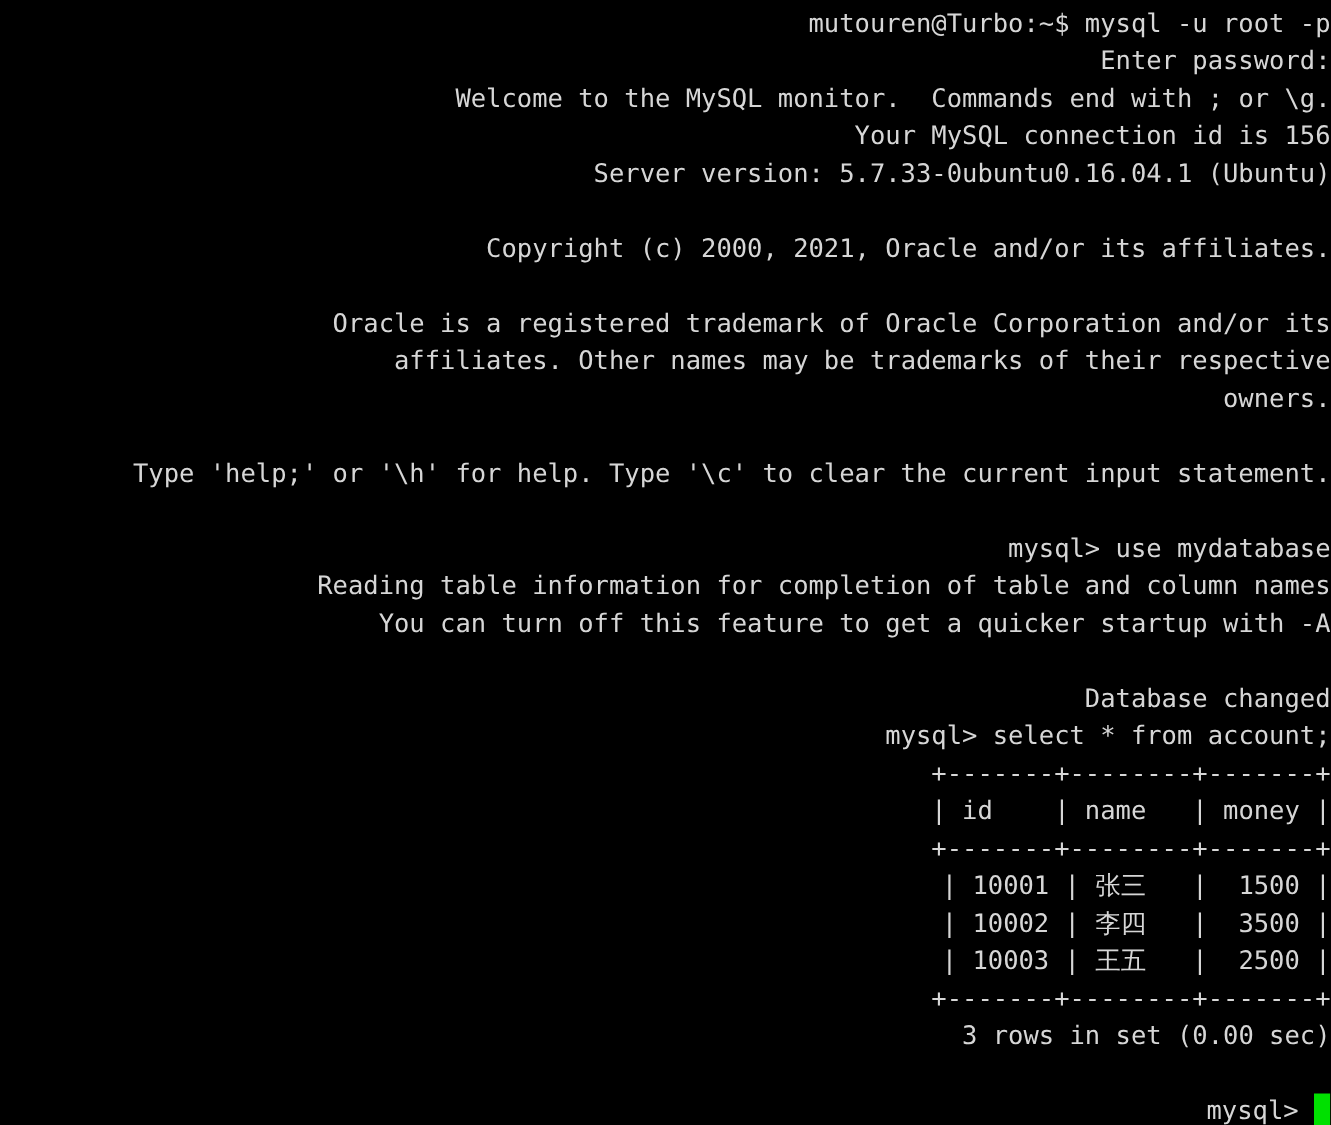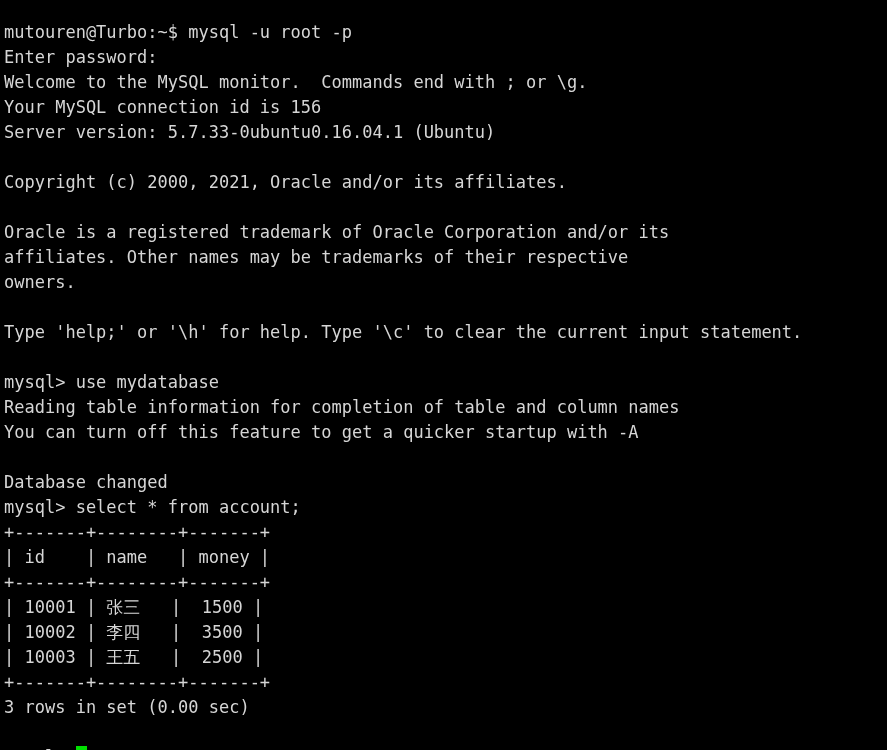--- a/index.html
+++ b/index.html
@@ -17,23 +17,24 @@
     font-size: 17px;
     line-height: 25px;
     color: #d6d6d6;
     -webkit-font-smoothing: none;
   }
 
   #terminal {
     width: 887px;
     height: 750px;
     background: #000000;
-    padding: 20px 0 0 4px;
+    padding: 4px 0 0 4px;
     overflow: hidden;
     white-space: pre;
+    text-align: right;
   }
 
   .line {
     height: 25px;
     line-height: 25px;
     white-space: pre;
     overflow: hidden;
     letter-spacing: 0px;
   }
 

